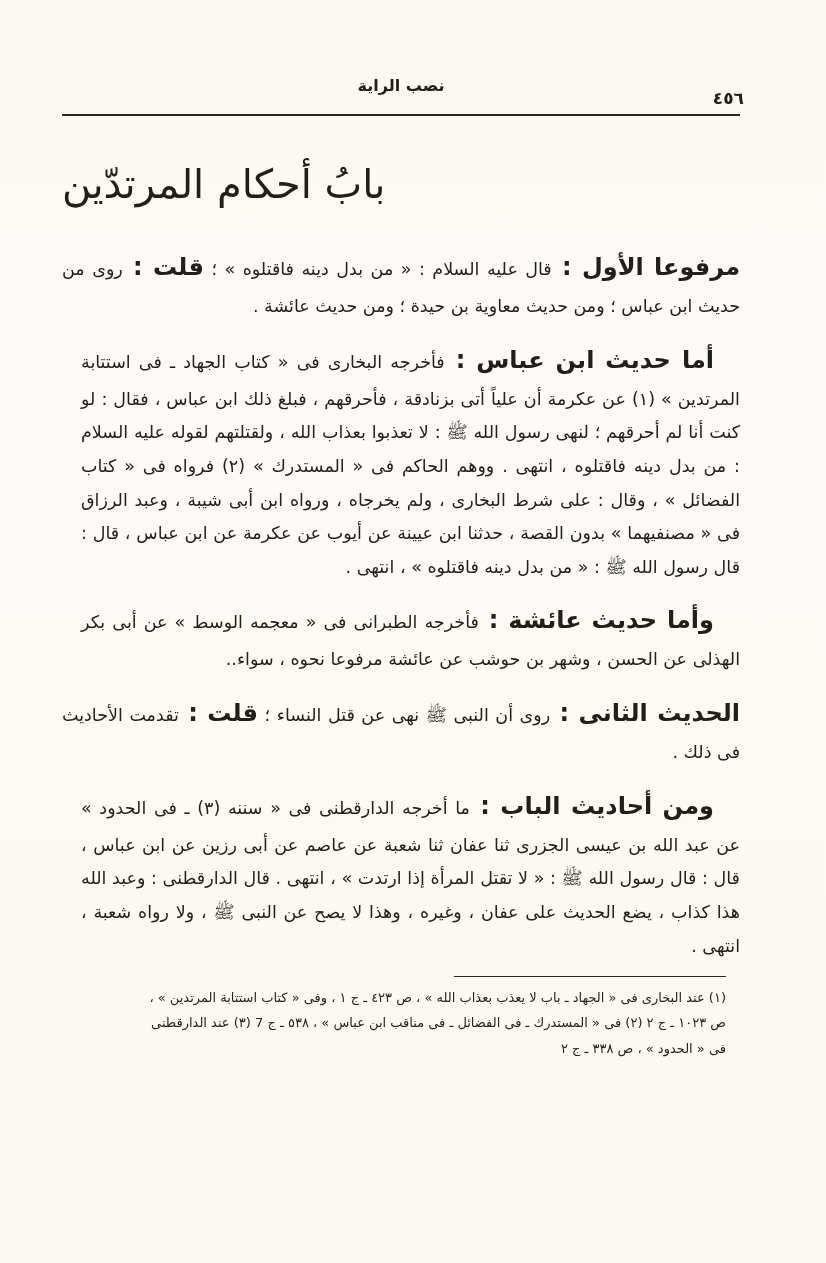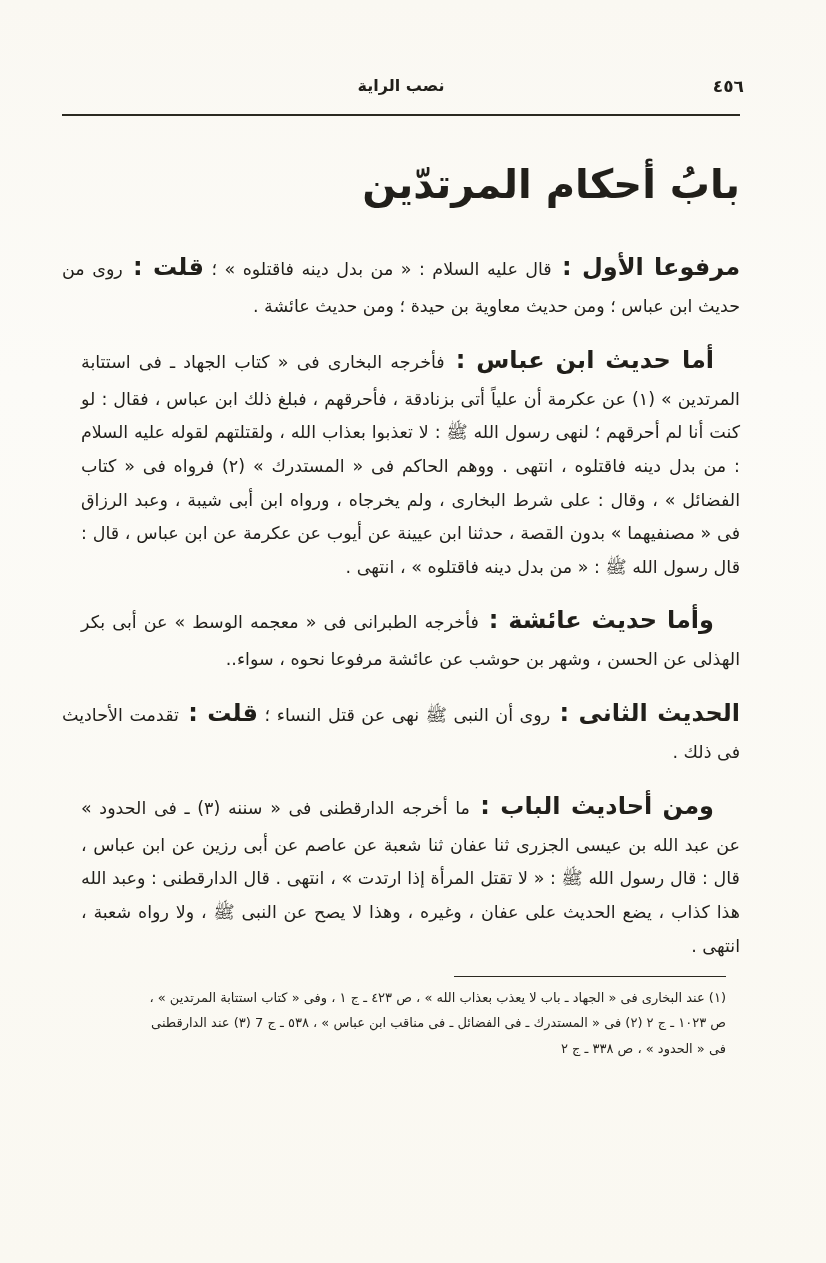--- a/index.html
+++ b/index.html
@@ -29,35 +29,35 @@
     position: absolute;
     right: 0;
     left: 0;
     text-align: center;
     font-weight: bold;
     letter-spacing: 1px;
   }
   .page-number {
     position: absolute;
     right: -4px;
-    top: 0;
+    top: 12px;
     font-size: 17px;
     font-weight: bold;
     margin-left: 9px;
   }
   .header-rule {
     margin-top: 12px;
     height: 2px;
     background: #2b2921;
     border: none;
   }
   .chapter-title {
-    text-align: right;
+    text-align: left;
     font-size: 40px;
-    font-weight: bold;
+    font-weight: normal;
     margin: 38px 0 30px 0;
     line-height: 1.5;
   }
   .body-text {
     font-size: 17.5px;
     line-height: 1.92;
     text-align: justify;
   }
   .para {
     margin: 0 0 13px 0;

